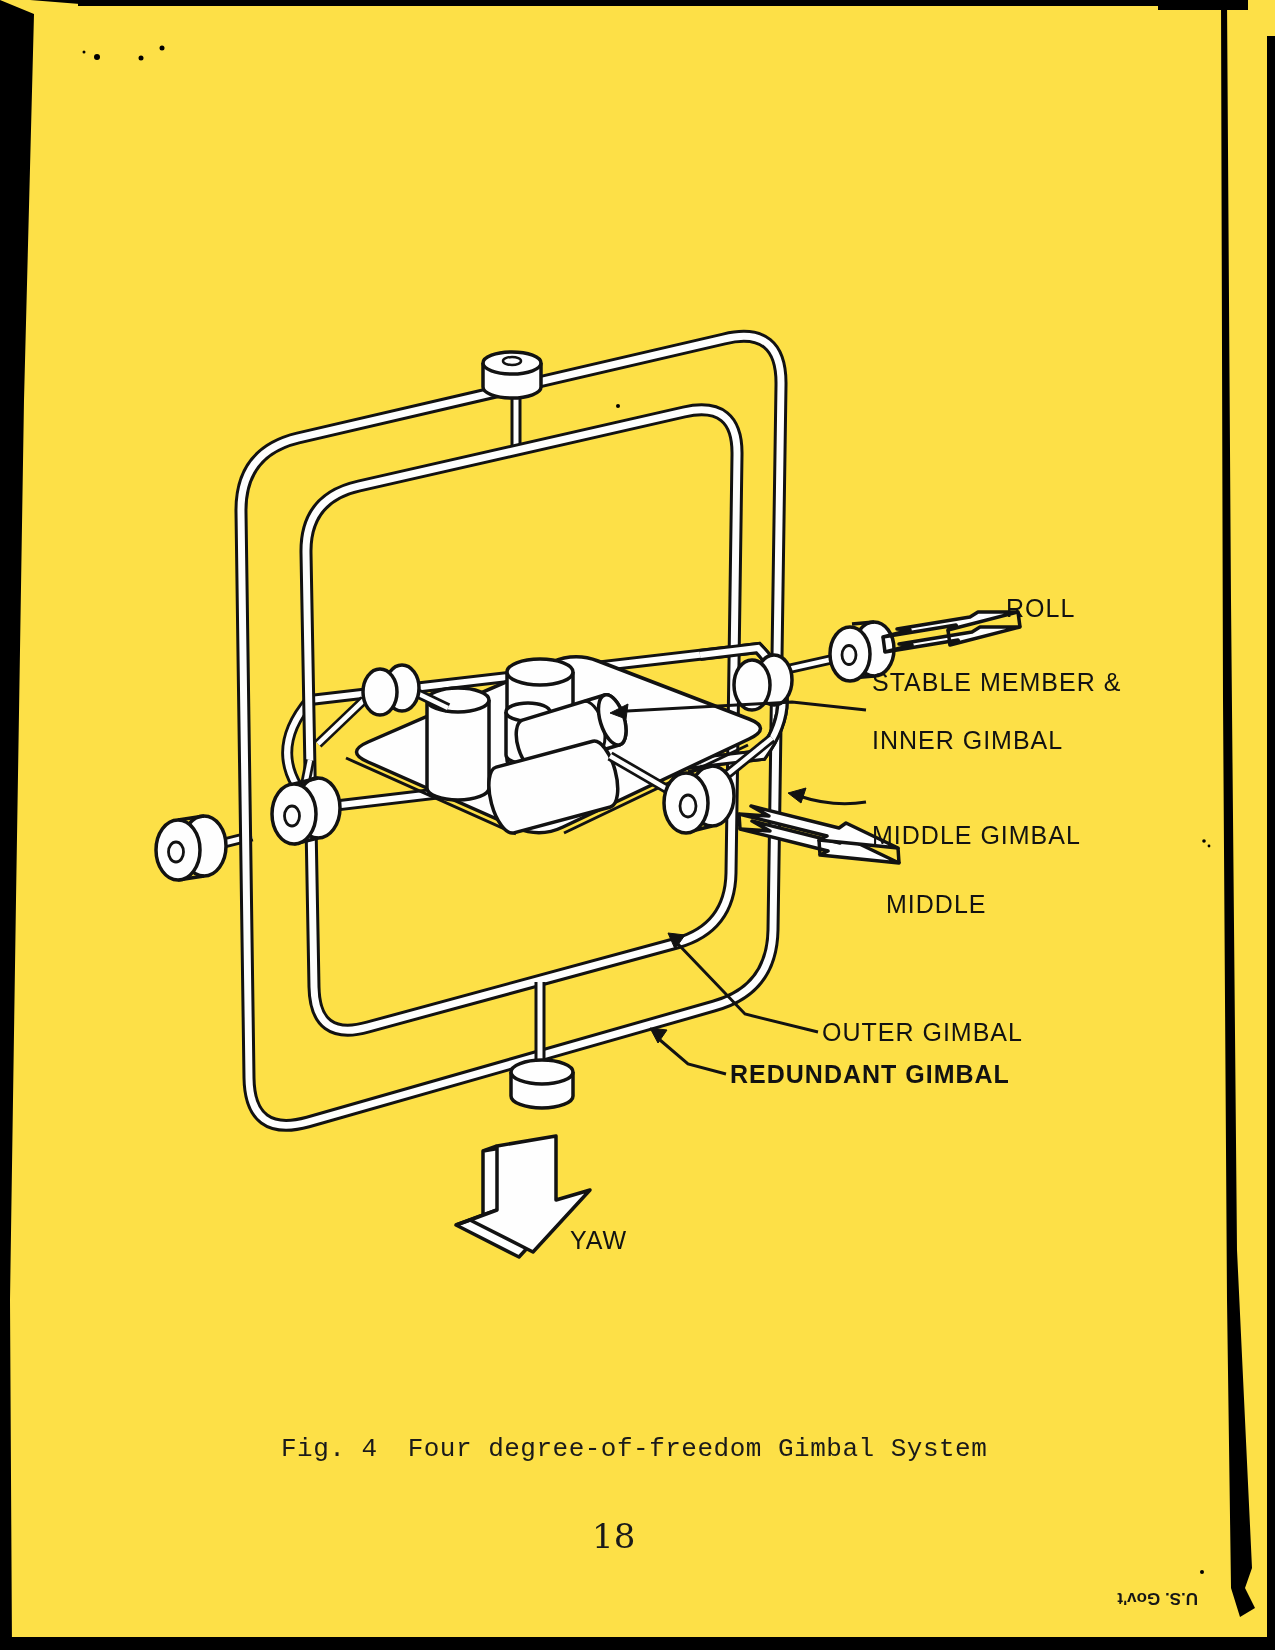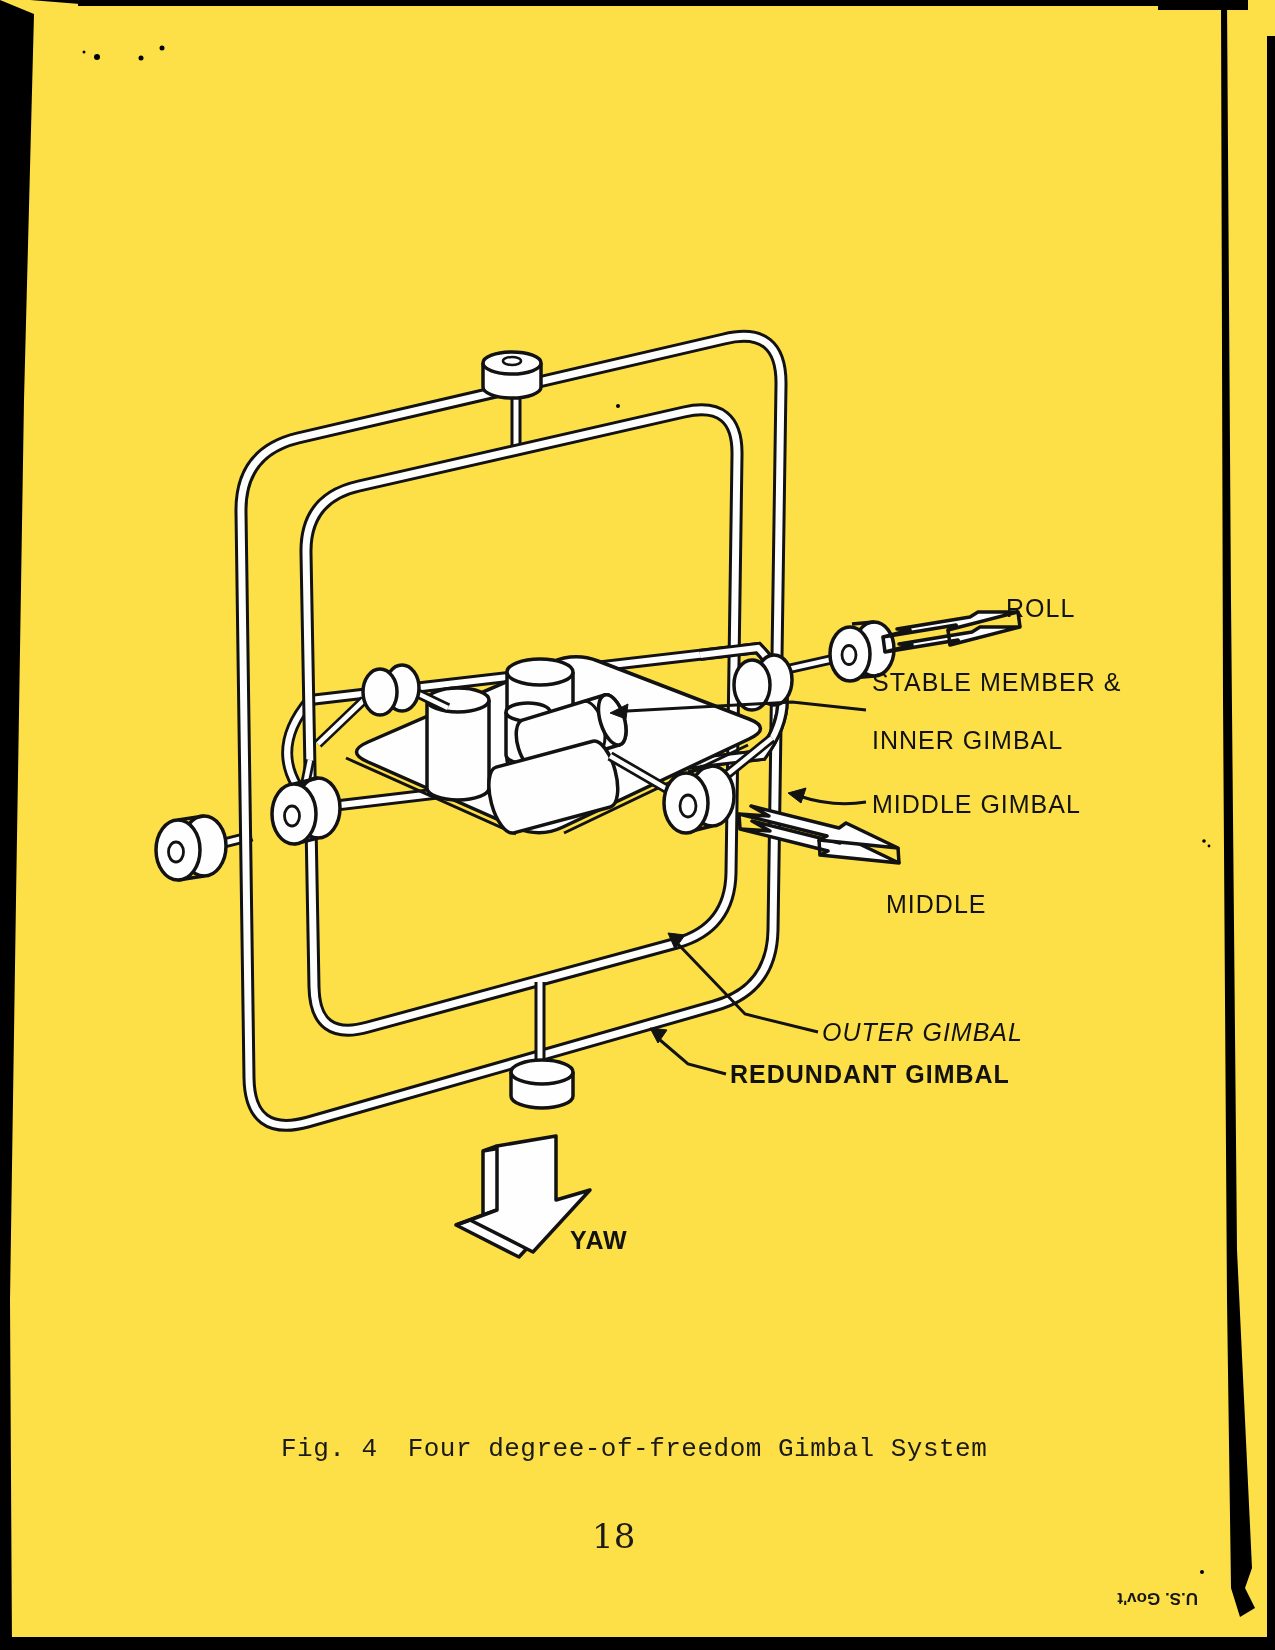--- a/index.html
+++ b/index.html
@@ -236,25 +236,25 @@
       <circle cx="618" cy="406" r="2"></circle>
       <circle cx="1204" cy="841" r="1.8"></circle>
       <circle cx="1209" cy="846" r="1.4"></circle>
       <circle cx="1202" cy="1572" r="2"></circle>
     </g>
   </svg>
 
   <div class="callout" style="left:1006px;top:594px;">ROLL</div>
   <div class="callout" style="left:872px;top:668px;">STABLE MEMBER &amp;</div>
   <div class="callout" style="left:872px;top:726px;text-align:center;">INNER GIMBAL</div>
-  <div class="callout" style="left:872px;top:790px;">MIDDLE GIMBAL</div>
+  <div class="callout" style="left:872px;top:821px;">MIDDLE GIMBAL</div>
   <div class="callout" style="left:886px;top:890px;">MIDDLE</div>
-  <div class="callout" style="left:822px;top:1018px;font-style:italic;">OUTER GIMBAL</div>
+  <div class="callout" style="left:822px;top:1018px;">OUTER GIMBAL</div>
   <div class="callout" style="left:730px;top:1060px;font-weight:bold;">REDUNDANT GIMBAL</div>
-  <div class="callout" style="left:570px;top:1226px;font-weight:bold;">YAW</div>
+  <div class="callout" style="left:570px;top:1226px;">YAW</div>
 
   <div class="caption">
     <span>Fig. 4</span><span class="gap"></span><span>Four degree-of-freedom Gimbal System</span>
   </div>
 
   <div class="pageno">18</div>
 
   <div class="stamp">U.S. Gov't</div>
 
 </div>

